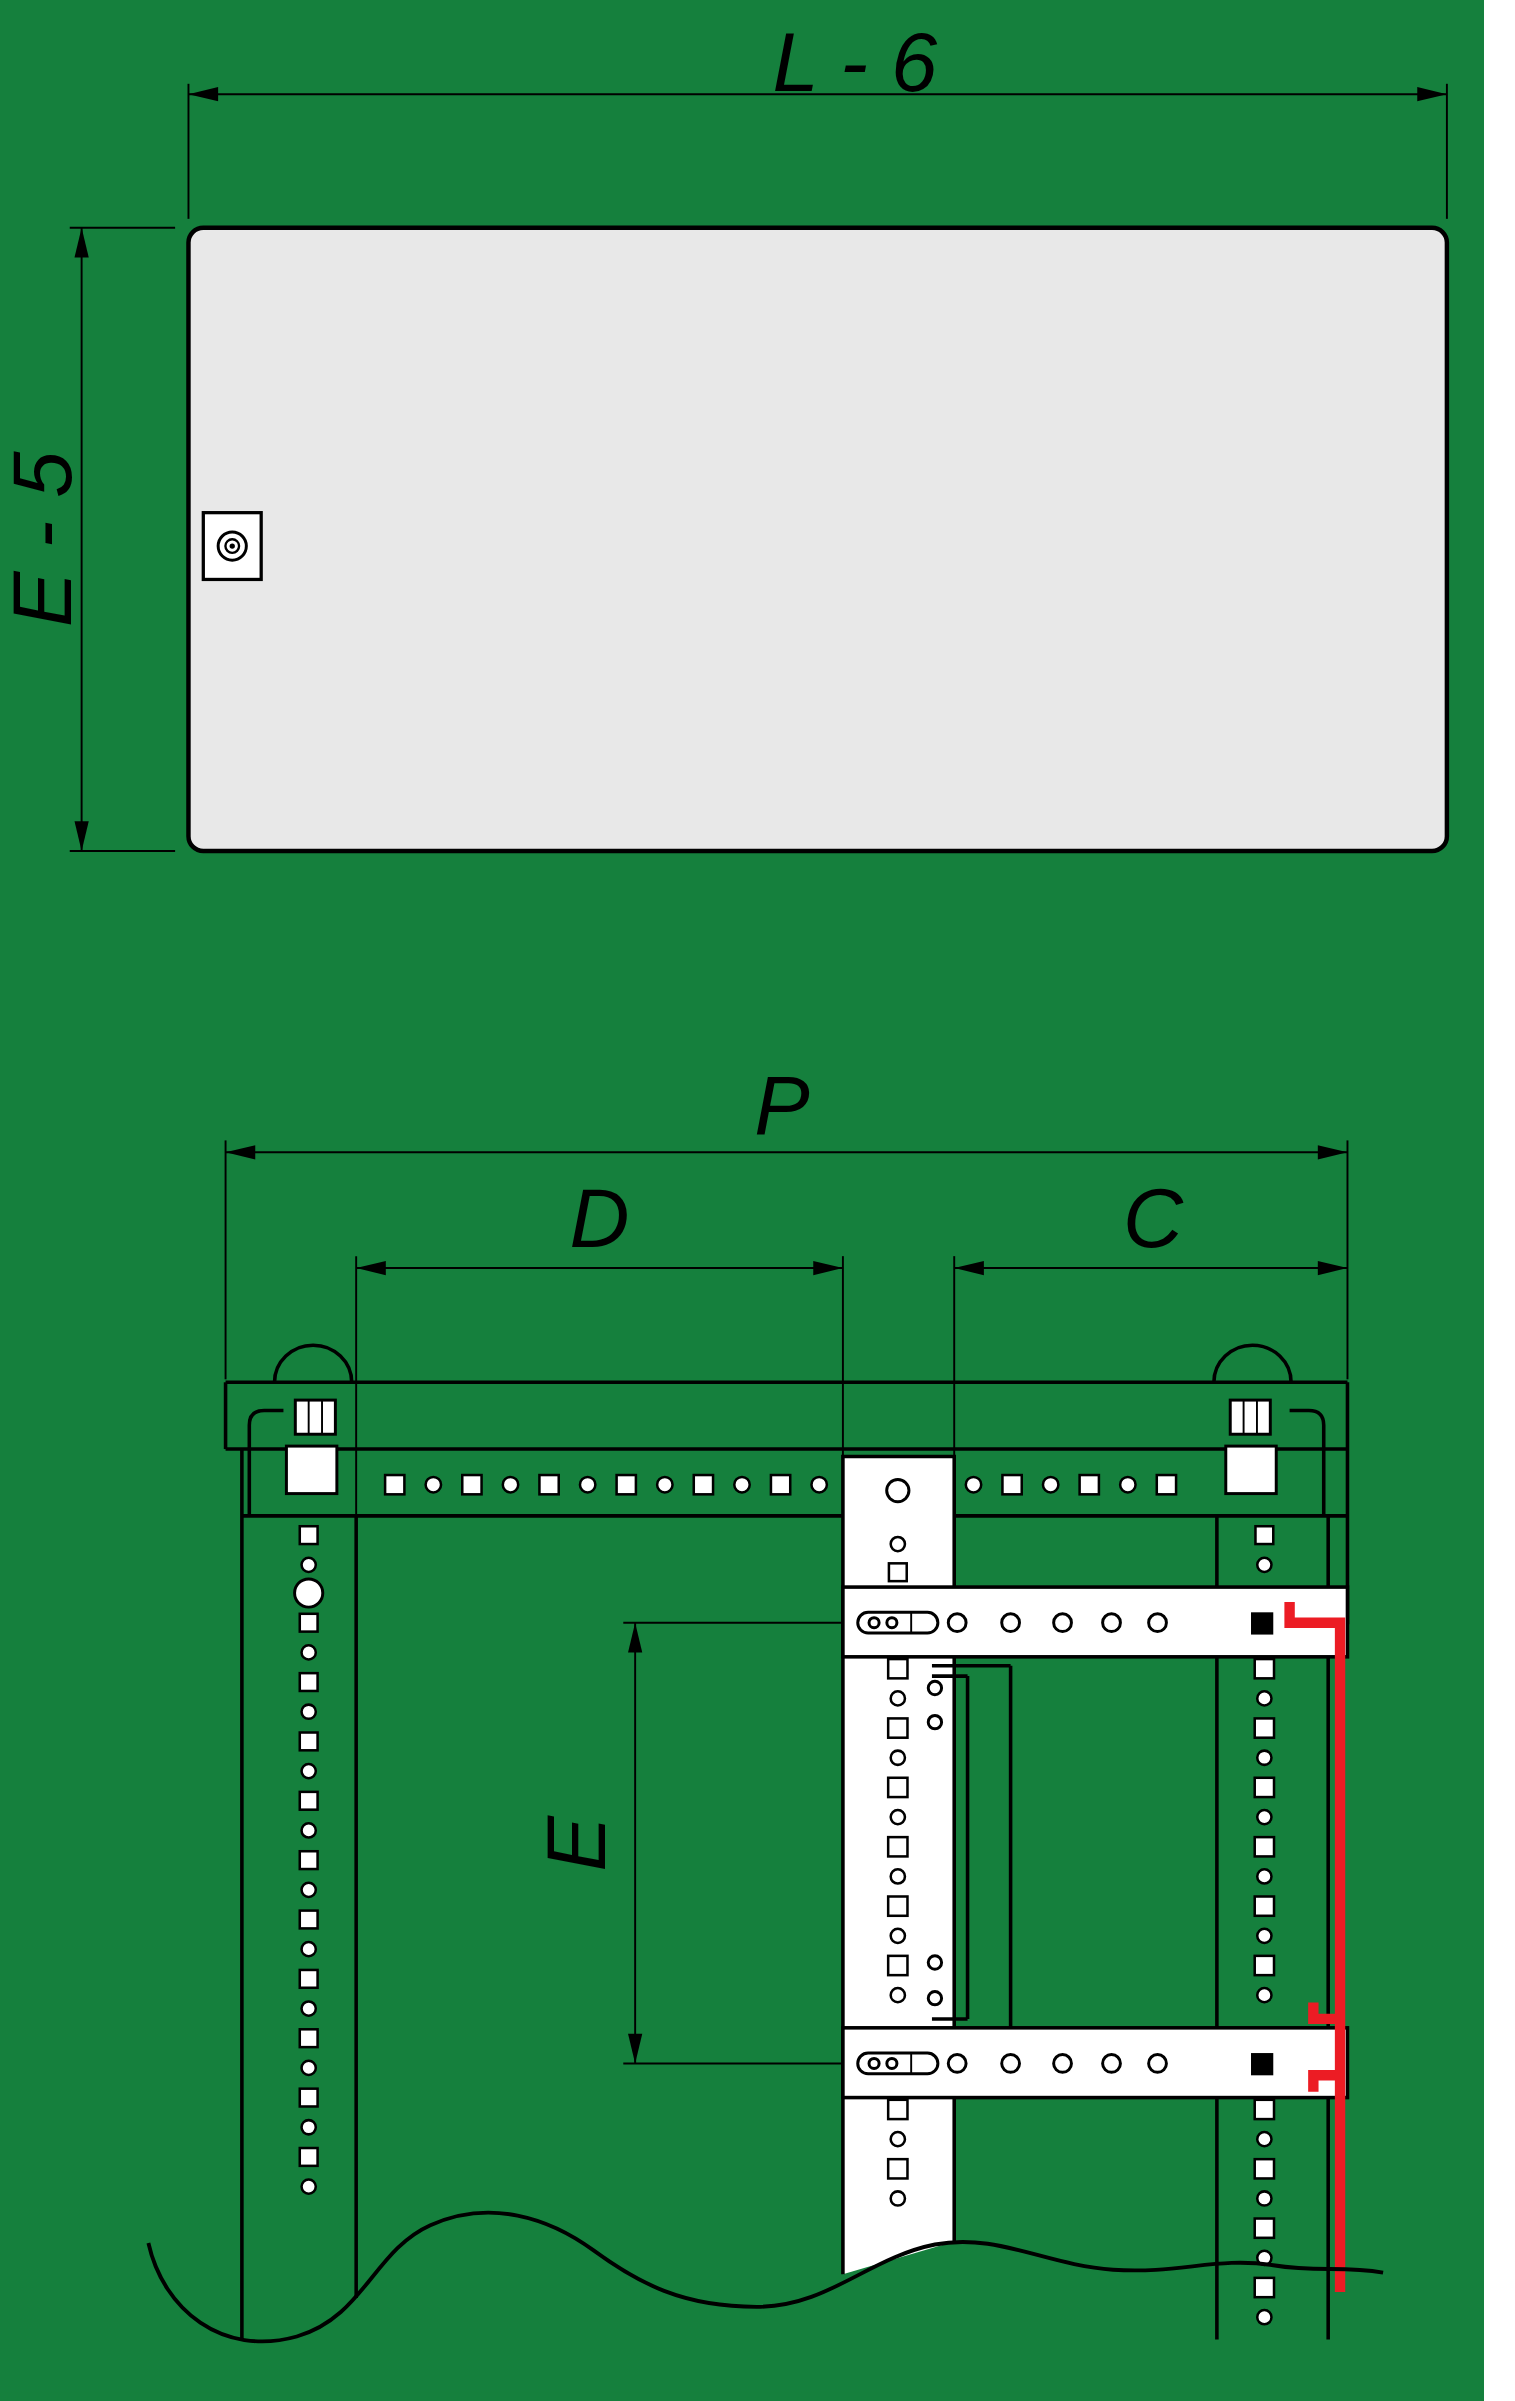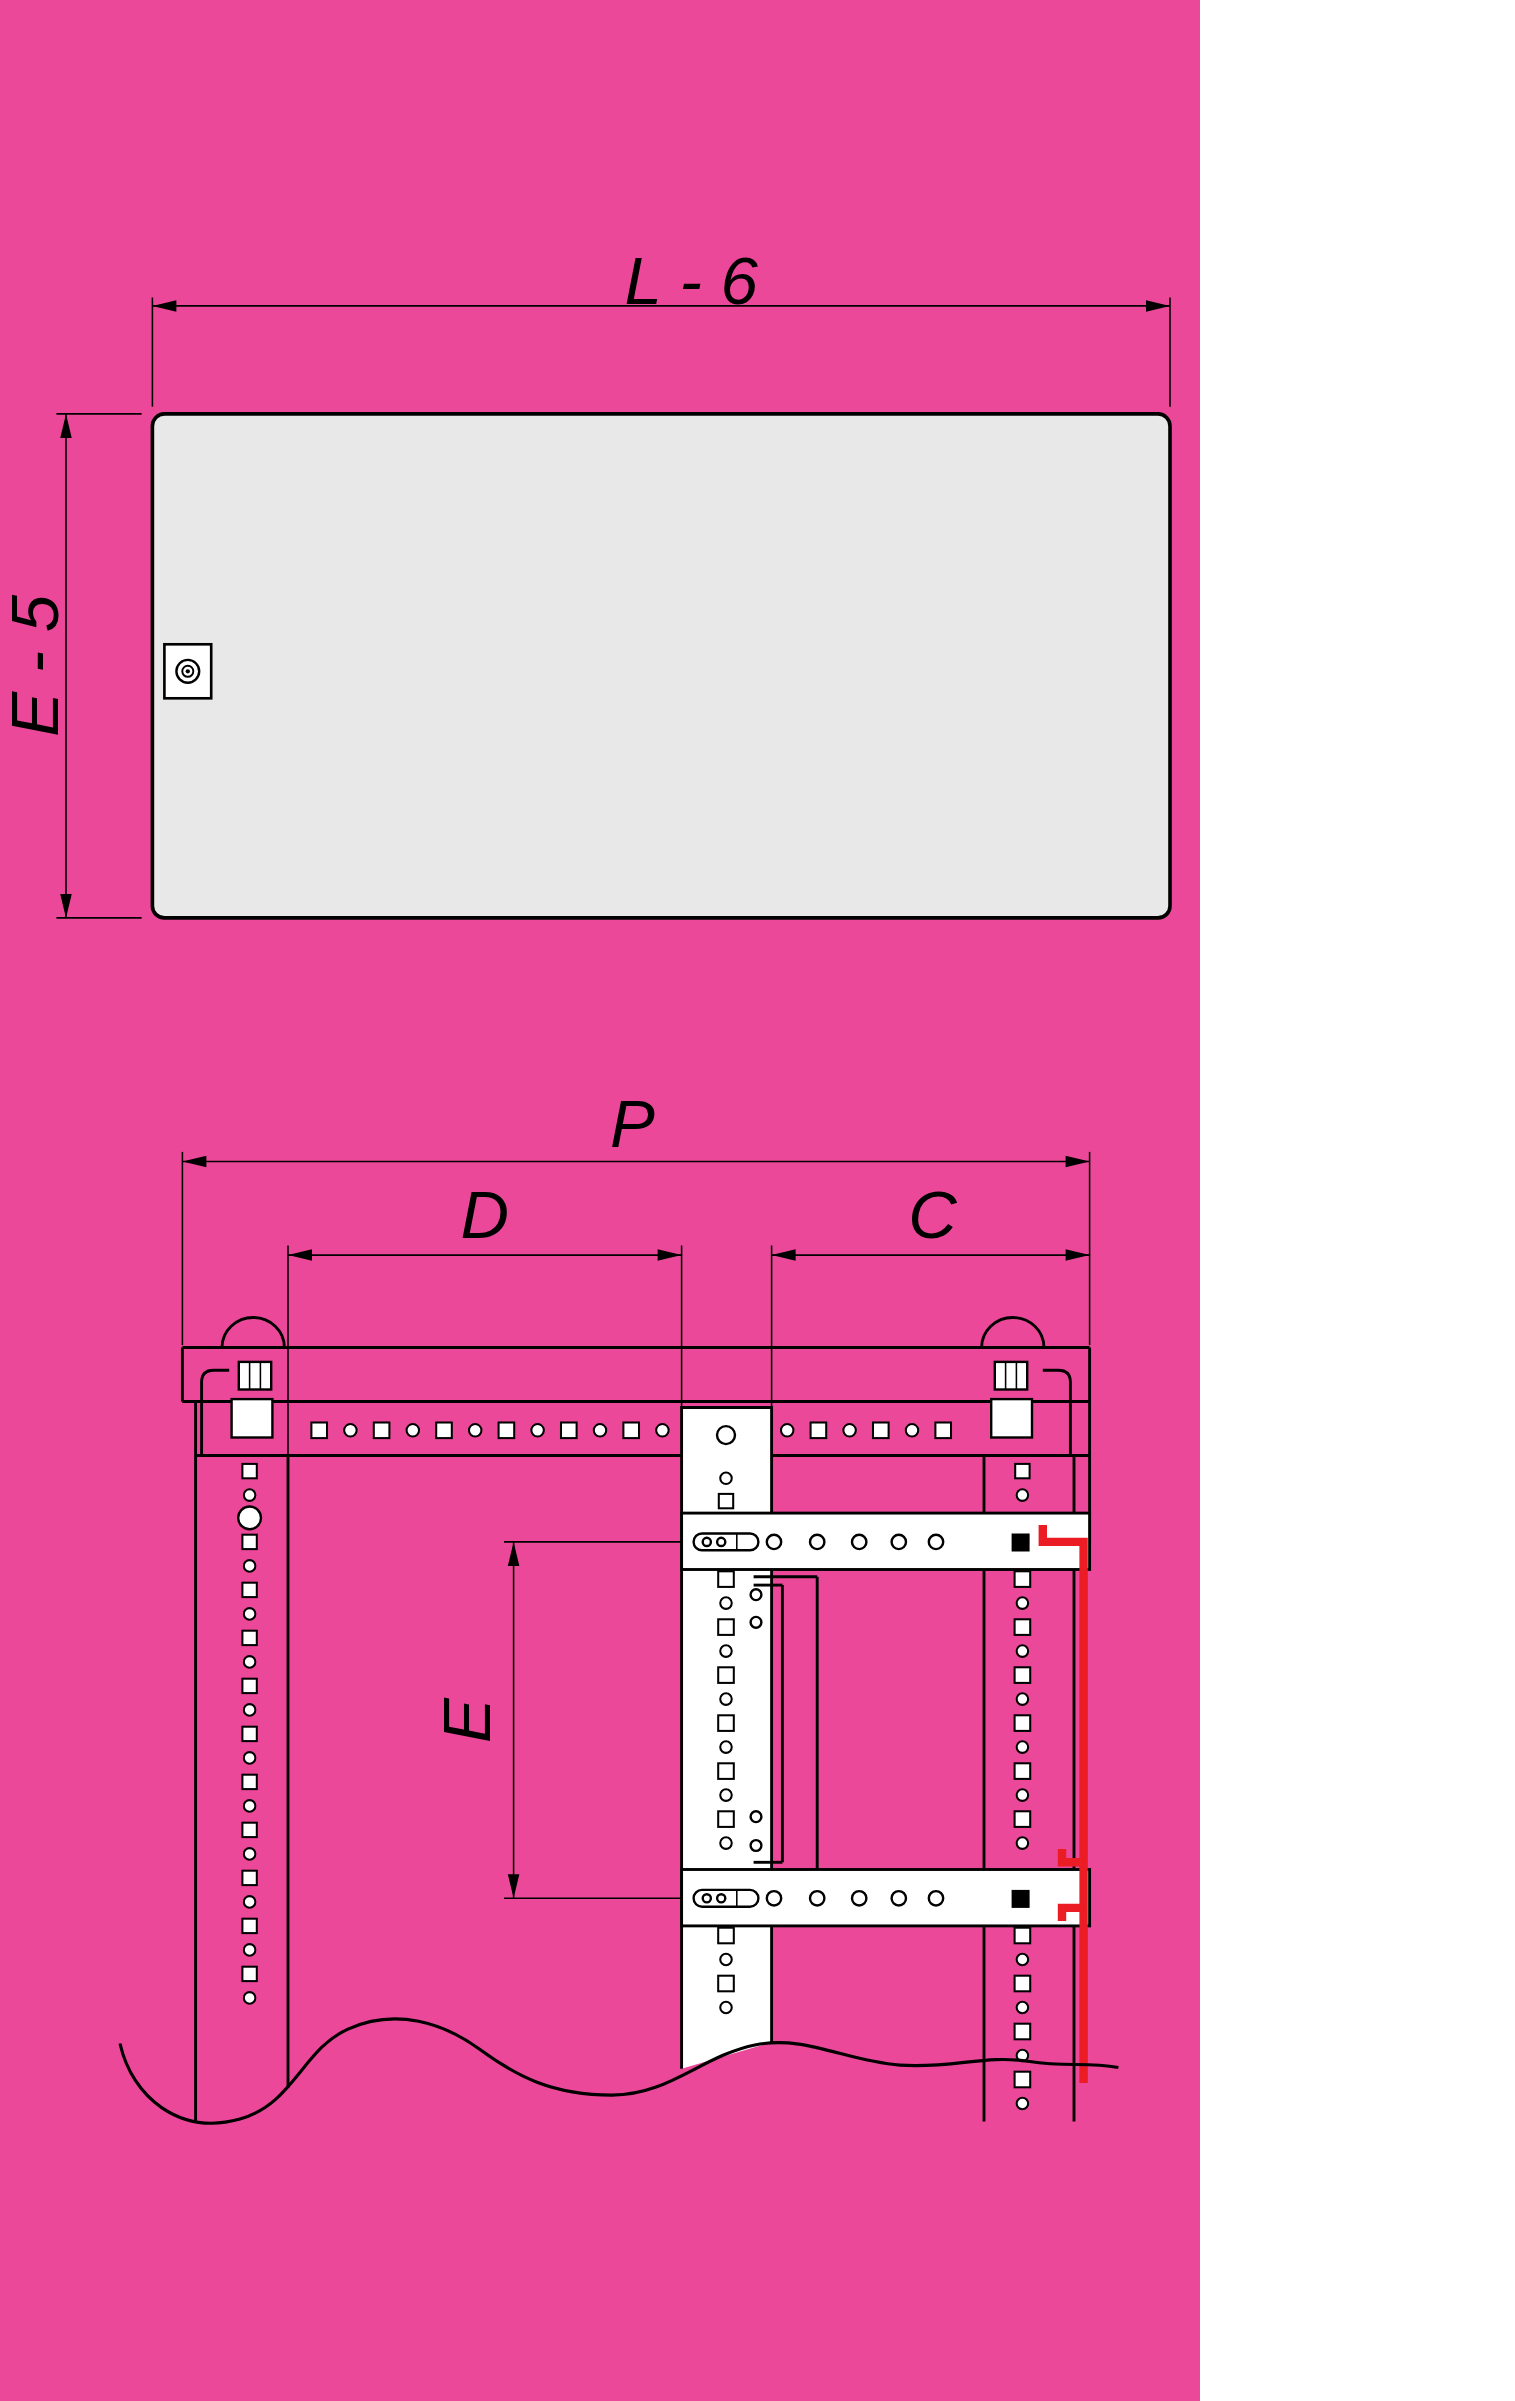--- a/index.html
+++ b/index.html
@@ -1,16 +1,16 @@
 <!DOCTYPE html>
 <html style="font-size:10.3px"><head>
 <meta charset="utf-8">
 <style>
   html,body{margin:0;padding:0;background:#ffffff;}
-  .page{width:1200px;height:2401px;background:#ec4899;}
+  .page{width:1484px;height:2401px;background:#15803d;}
   svg{display:block;width:100%;height:100%;}
   text{font-family:"Liberation Sans",sans-serif;font-style:italic;font-size:56px;fill:#000;}
   .thin{stroke:#000;stroke-width:1.3;fill:none;}
   .main{stroke:#000;stroke-width:2.4;fill:none;}
   .mainw{stroke:#000;stroke-width:2.4;fill:#fff;}
   .holes rect,.holes circle{stroke:#000;stroke-width:1.7;fill:#fff;}
   .hole2{stroke:#000;stroke-width:2;fill:#fff;}
   .red path{fill:none;stroke-width:7;stroke-linecap:butt;stroke-linejoin:miter;}
 </style>
 </head>

